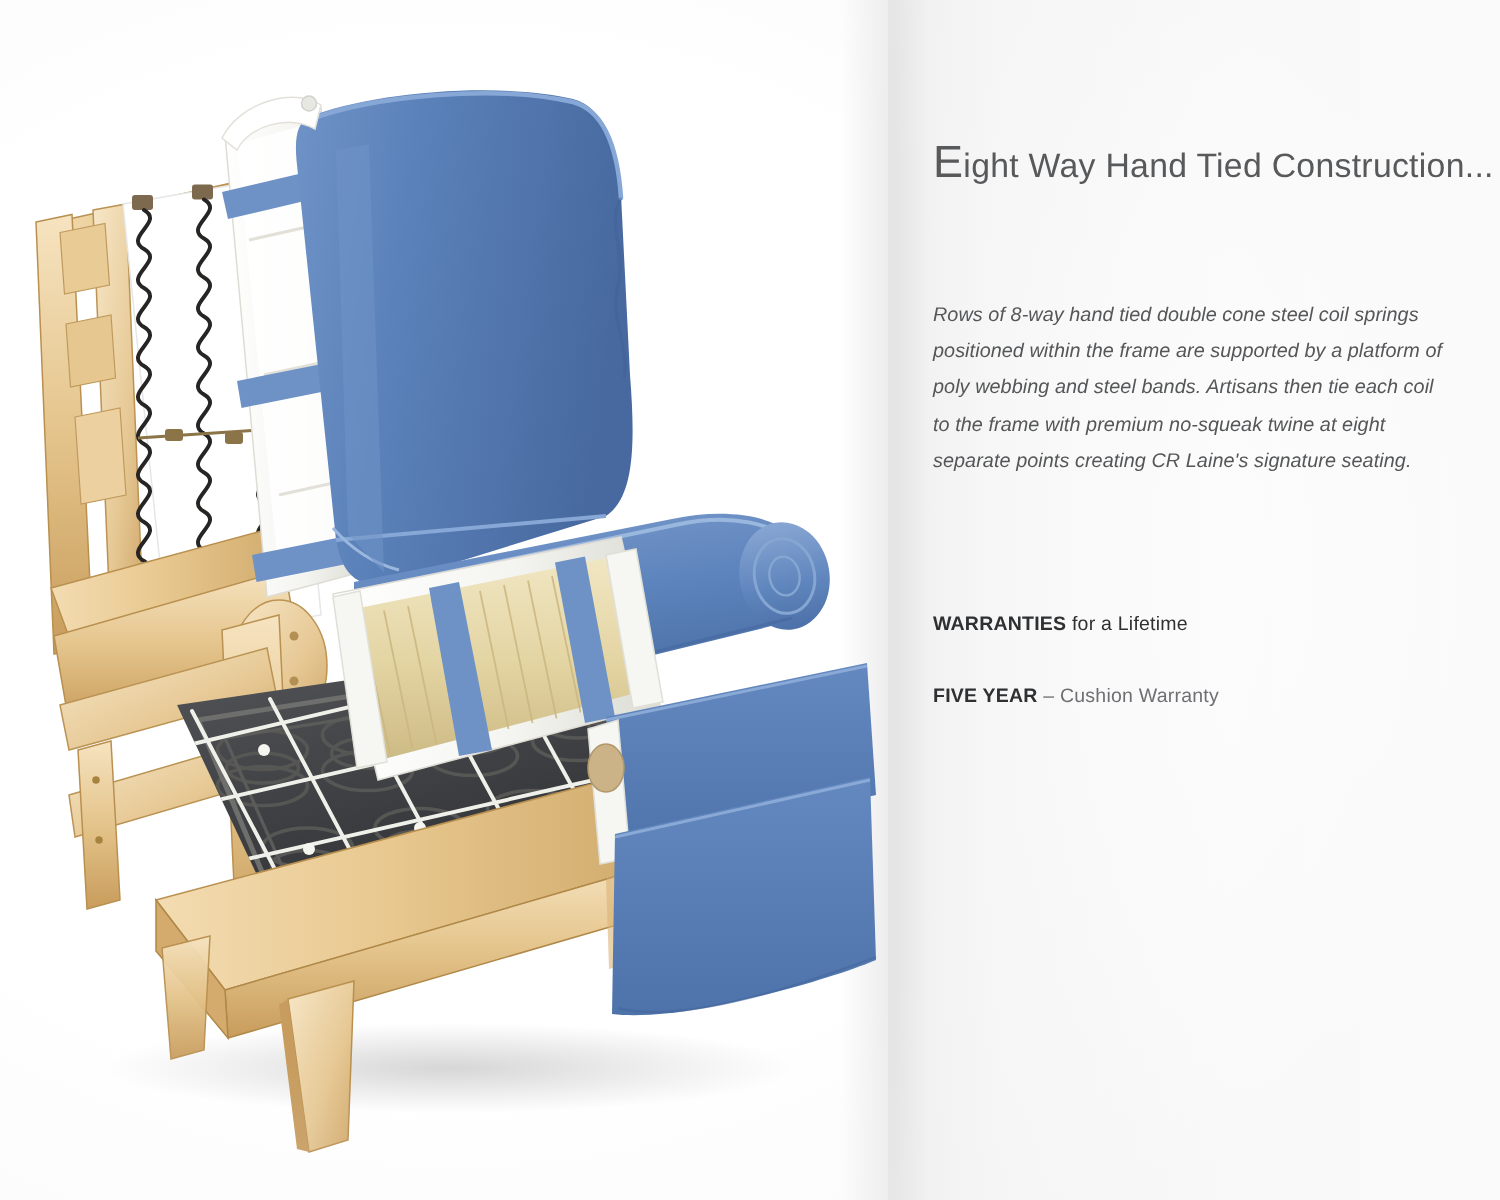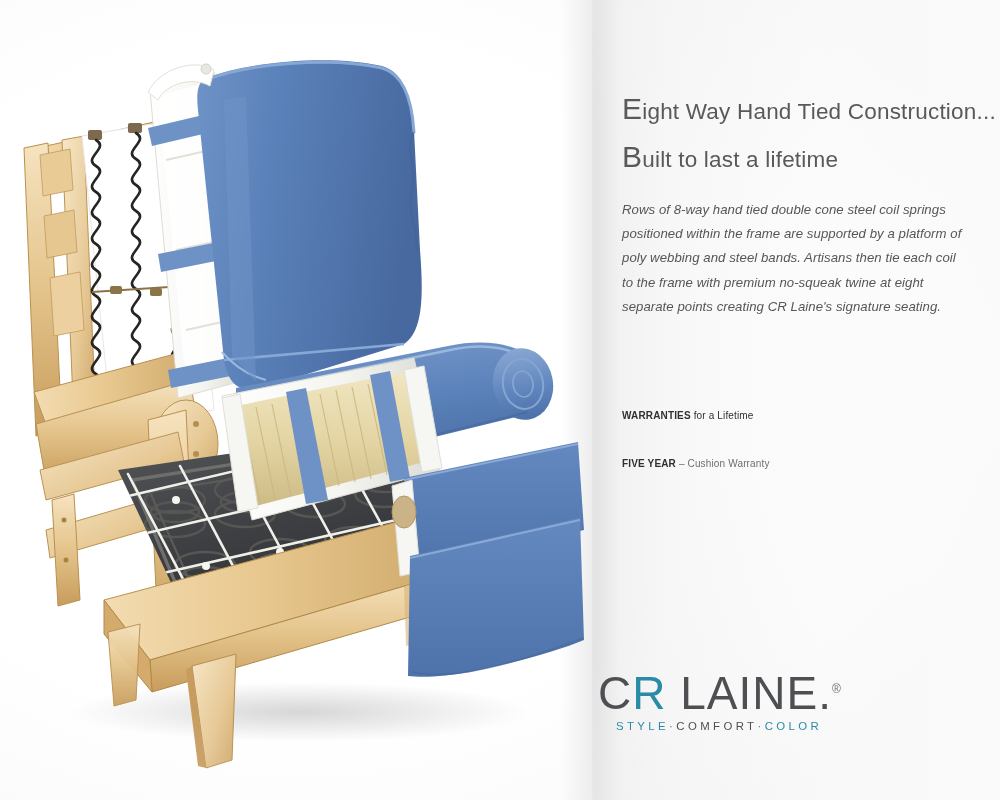--- a/index.html
+++ b/index.html
@@ -26,21 +26,21 @@
   .headline{position:absolute;left:0;top:86px;width:370px;color:#555658;
     font-weight:300;letter-spacing:.2px;}
   .hl-line{font-size:22.5px;line-height:45px;white-space:nowrap;color:#58595b;
     font-family:"Liberation Sans","DejaVu Sans",sans-serif;font-weight:300;}
   .hl-cap{font-size:30px;}
 
   .body-copy{position:absolute;left:0;top:198px;width:340px;
     font-size:13.2px;line-height:24.2px;color:#555658;font-weight:400;letter-spacing:.05px;font-style:italic;}
 
   .warranties{position:absolute;left:0;top:408px;width:340px;}
-  .war-row{font-size:10px;line-height:16px;color:#6e6f72;margin-bottom:32px;letter-spacing:.15px;}
+  .war-row{font-size:13px;line-height:16px;color:#6e6f72;margin-bottom:32px;letter-spacing:.15px;}
   .war-row:last-child{margin-bottom:0;}
   .war-term{font-weight:700;color:#2f3032;}
   .war-desc{font-weight:400;color:#6e6f72;}
   .war-first .war-desc{color:#2f3032;font-weight:400;}
 
   
   .logo{position:absolute;left:598px;top:665px;width:240px;height:70px;}
   .logo-word{font-size:46px;line-height:48px;letter-spacing:1px;font-weight:400;
     color:#4d4f52;font-family:"Liberation Sans","DejaVu Sans",sans-serif;white-space:nowrap;}
   .logo-r{color:#2a8ba6;}
@@ -366,29 +366,24 @@
     </g>
   </svg>
   </div>
 
   <div class="bg-vignette"></div>
 
   <div class="panel">
 
     <div class="headline">
       <div class="hl-line"><span class="hl-cap">E</span><span>ight Way Hand Tied Construction...</span></div>
-      <div class="hl-line"><span class="hl-cap">B</span><span>uilt to last a lifetime</span></div>
     </div>
 
     <div class="body-copy">Rows of 8-way hand tied double cone steel coil springs positioned within the frame are supported by a platform of poly webbing and steel bands. Artisans then tie each coil to the frame with premium no-squeak twine at eight separate points creating CR Laine's signature seating.</div>
 
     <div class="warranties">
       <div class="war-row war-first"><span class="war-term">WARRANTIES</span><span class="war-desc"> for a Lifetime</span></div>
       <div class="war-row"><span class="war-term">FIVE YEAR</span><span class="war-desc"> – Cushion Warranty</span></div>
     </div>
   </div>
 
-  <div class="logo">
-    <div class="logo-word"><span>C</span><span class="logo-r">R</span><span> LAINE</span><span>.</span><span class="logo-reg">®</span></div>
-    <div class="logo-tag"><span>STYLE</span><span class="tag-dot">·</span><span class="tag-dark">COMFORT</span><span class="tag-dot">·</span><span>COLOR</span></div>
-  </div>
 
 </div>
 
 </body></html>

